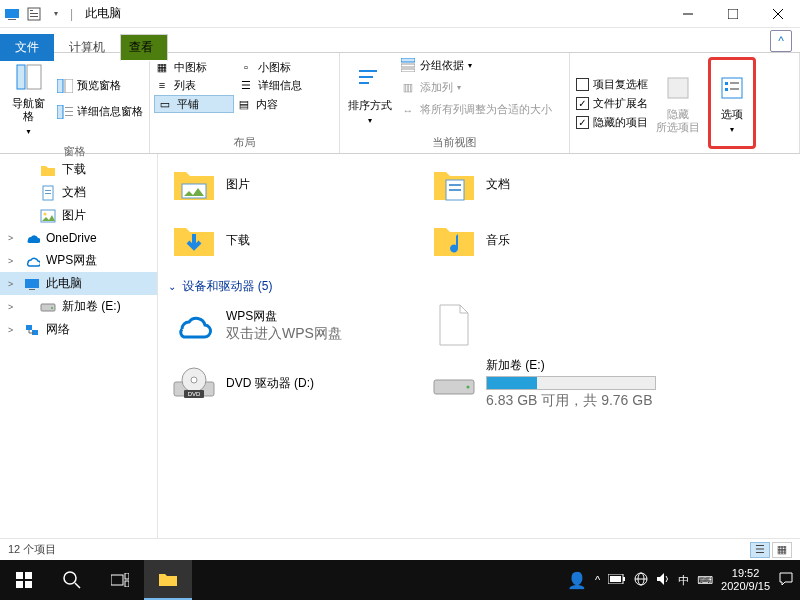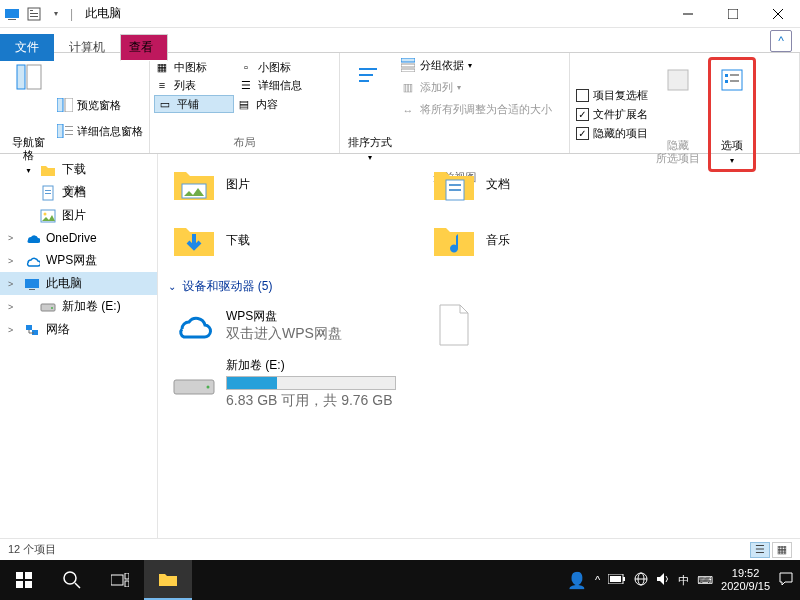--- a/index.html
+++ b/index.html
@@ -11,32 +11,32 @@
 .titlebar .qat .ico { width: 16px; height: 16px; display: inline-flex; align-items: center; justify-content: center; }
 .titlebar .title { margin-left: 8px; color: #000; }
 .titlebar .spacer { flex: 1; }
 .winbtn { width: 45px; height: 28px; display: flex; align-items: center; justify-content: center; }
 .winbtn svg { width: 10px; height: 10px; }
 
 
 .tabs { height: 24px; display: flex; align-items: flex-end; }
 .tab { padding: 4px 14px; border: 1px solid transparent; position: relative; top: 9px; }
 .tab.file { background: #1979ca; color: #fff; }
-.tab.norm { background: #be185d; border: 1px solid #d0d0d0; border-bottom: 1px solid #fff; padding-left: 8px; }
+.tab.norm { background: #4d7c0f; border: 1px solid #d0d0d0; border-bottom: 1px solid #fff; padding-left: 8px; }
 .tab.inactive { color: #444; }
 .tabs .helpbtn { margin-left: auto; margin-right: 8px; width: 22px; height: 22px; border:1px solid #88a; color:#1979ca; display:flex;align-items:center;justify-content:center; border-radius:2px;}
 
 
 .ribbon { height: 102px; border-top: 1px solid #d0d0d0; border-bottom: 1px solid #d0d0d0; display: flex; background: #fff; }
 .rgroup { border-right: 1px solid #e0e0e0; display: flex; flex-direction: column; }
 .rgroup .body { flex: 1; display: flex; padding: 4px 6px; gap: 6px; }
 .rgroup .label { text-align: center; font-size: 11px; color: #666; padding-bottom: 3px; }
 .vbtn { display: flex; flex-direction: column; align-items: center; justify-content: center; width: 48px; gap: 4px; padding: 4px 2px; }
 .vbtn .ico { width: 32px; height: 32px; display:flex; align-items:center; justify-content:center;}
-.vbtn .txt { font-size: 11px; text-align: center; line-height: 1.2; margin-top: 39px; }
+.vbtn .txt { font-size: 11px; text-align: center; line-height: 1.2; }
 .optcol { display: flex; flex-direction: column; gap: 4px; }
 .optrow { display: flex; align-items: center; gap: 4px; font-size: 11px; white-space: nowrap; }
 .optrow .ico { width: 16px; height: 16px; display:inline-flex;align-items:center;justify-content:center;}
 .optrow.sel { background: #cde6f7; border: 1px solid #92c0e0; padding: 0px 2px; }
 .chk { width: 13px; height: 13px; border: 1px solid #333; display: inline-flex; align-items: center; justify-content: center; font-size: 10px; }
 .hl-red { border: 3px solid #e53935; border-radius: 4px; }
 
 
 .bodyrow { display: flex; height: calc(600px - 28px - 24px - 102px - 22px - 40px); }
 
@@ -430,20 +430,34 @@
           </div>
         </div>
         <div class="tile">
           <span class="bigico">
             <svg width="36" height="44">
               <path d="M4 2 h20 l8 8 v32 h-28 z" fill="#fff" stroke="#bbb"></path>
               <path d="M24 2 v8 h8" fill="none" stroke="#bbb"></path>
             </svg>
           </span>
           <div class="txts"></div>
+        </div>
+        <div class="tile">
+          <span class="bigico">
+            <svg width="44" height="36">
+              <rect x="2" y="16" width="40" height="14" rx="2" fill="#d0d0d0" stroke="#999"></rect>
+              <circle cx="22" cy="14" r="12" fill="#eee" stroke="#999"></circle>
+              <circle cx="22" cy="14" r="3" fill="#fff" stroke="#999"></circle>
+              <rect x="12" y="24" width="20" height="8" rx="1" fill="#444"></rect>
+              <text x="22" y="30" fill="#fff" font-size="6" text-anchor="middle">DVD</text>
+            </svg>
+          </span>
+          <div class="txts">
+            <span class="name">DVD 驱动器 (D:)</span>
+          </div>
         </div>
         <div class="tile">
           <span class="bigico">
             <svg width="44" height="28">
               <rect x="2" y="10" width="40" height="14" rx="2" fill="#d0d0d0" stroke="#999"></rect>
               <circle cx="36" cy="17" r="1.5" fill="#4caf50"></circle>
             </svg>
           </span>
           <div class="txts">
             <span class="name">新加卷 (E:)</span>

